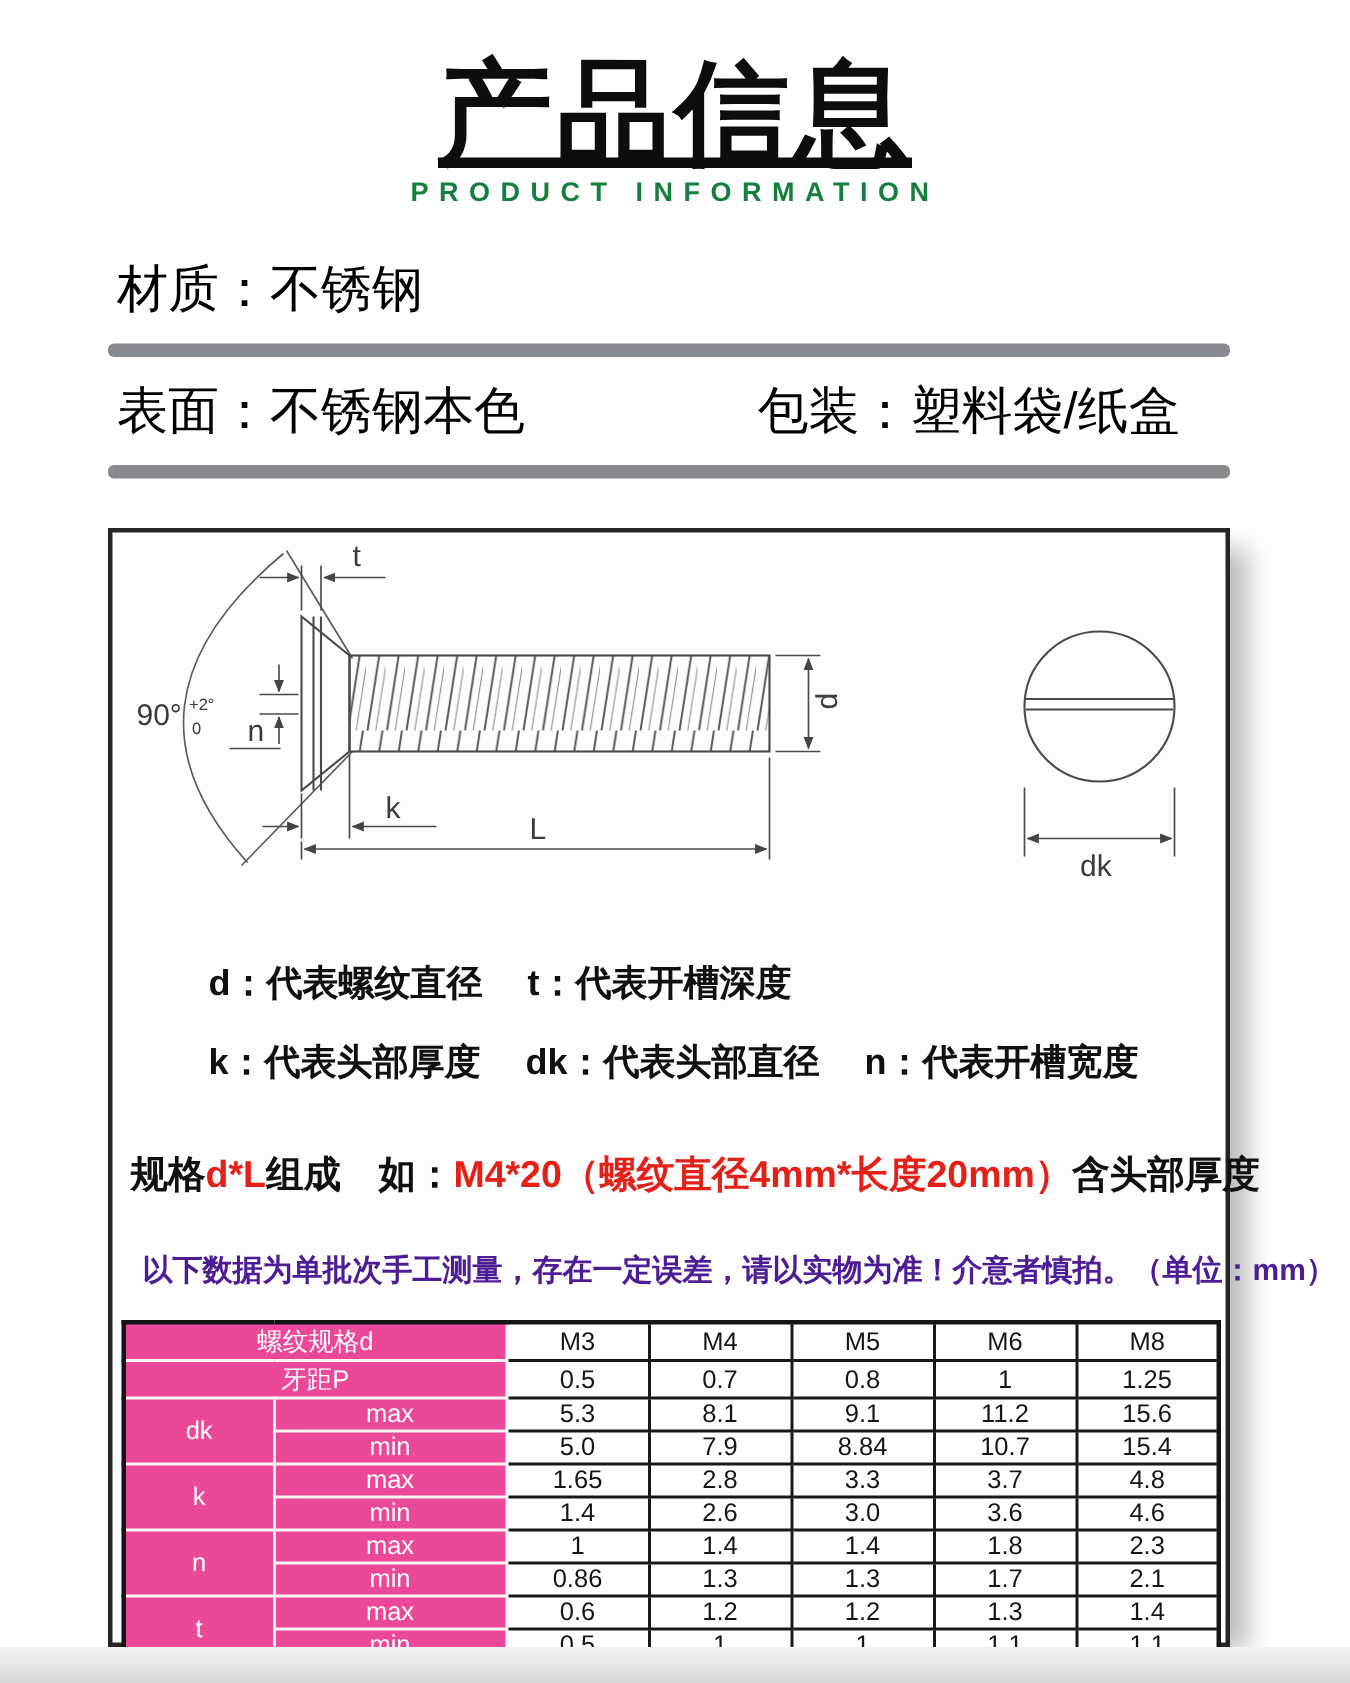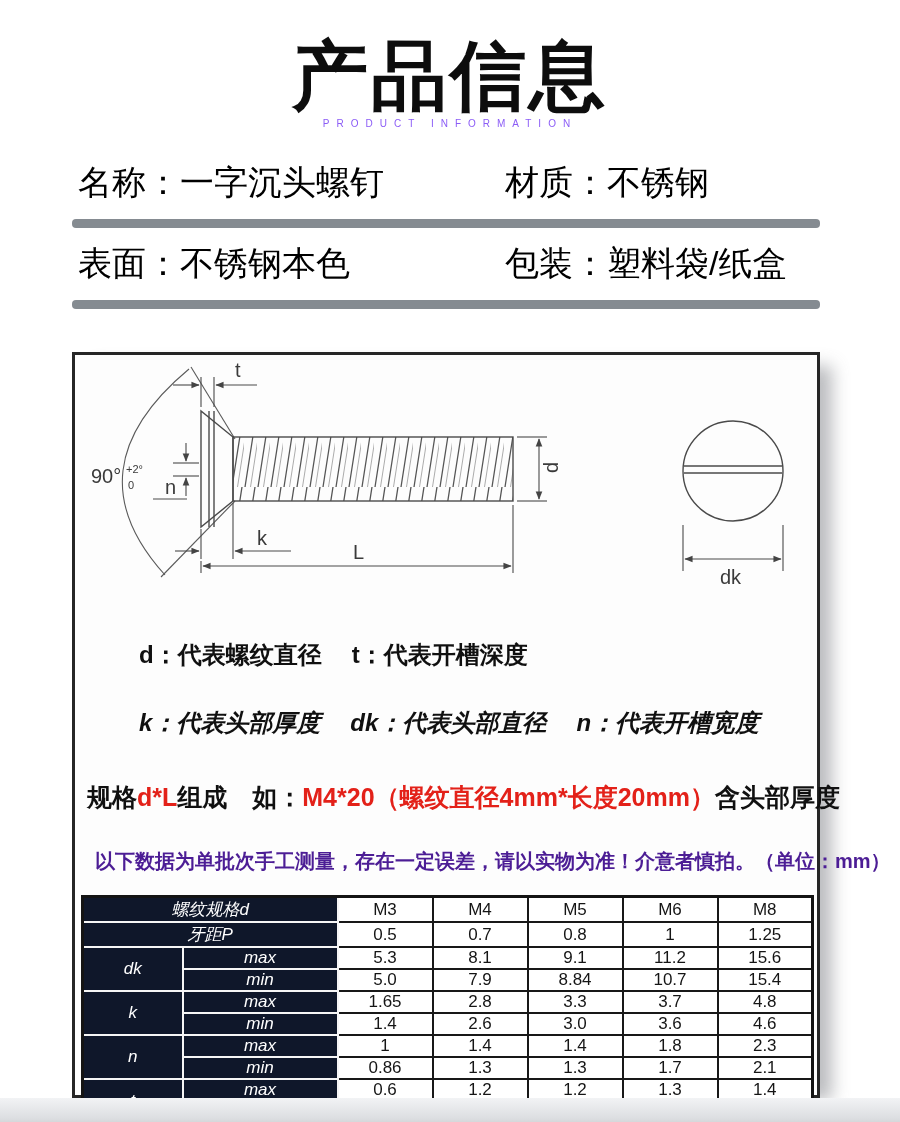--- a/index.html
+++ b/index.html
@@ -7,23 +7,24 @@
     width:900px;height:1122px;position:relative;overflow:hidden;
     background:#ffffff;
     font-family:"Liberation Sans","DejaVu Sans",sans-serif;
     color:#111;
   }
   
   .hdr{ text-align:center; padding-top:36px; }
   .hdr-title{
     font-size:76px; line-height:1.05; font-weight:900; letter-spacing:3px;
     color:#0d0d0d;
+    text-decoration:underline;
   }
   .hdr-sub{
-    margin-top:2px; font-size:10px; letter-spacing:7px; color:#8b5cf6; font-weight:400;
+    margin-top:2px; font-size:18px; letter-spacing:7px; color:#15803d; font-weight:700;
   }
   
   .info{ margin-top:18px; }
   .info-row{
     height:72px; display:flex; align-items:center; font-size:34px; color:#000;
   }
   .info-cell-left{ padding-left:78px; width:349px; }
   .info-cell-right{ padding-left:78px; }
   .gray-bar{
     margin-left:72px; width:748px; height:9px; border-radius:4px;
@@ -34,61 +35,60 @@
     position:absolute; left:72px; top:352px; width:742px; height:740px;
     border:3px solid #262626; background:#fdfdfd;
     box-shadow:18px 8px 16px -6px rgba(105,106,112,.45);
   }
   .drawing{ display:block; margin:4px auto 0 auto; }
   .def-line{
     display:flex; justify-content:flex-start; padding-left:64px; gap:30px;
     font-size:24px; font-weight:700; color:#101010; white-space:nowrap;
   }
   .def-line1{ margin-top:48px; }
-  .def-line2{ margin-top:36px;font-style:italic; }
+  .def-line2{ margin-top:21px; }
   .spec-line{
     margin-top:42px; padding-left:12px; font-size:25px; font-weight:700;
     white-space:nowrap; color:#101010;
   }
   .red{ color:#e32119; }
   .warning{
     margin-top:34px; padding-left:20px; font-size:20px; font-weight:700;
     color:#4c1d95; white-space:nowrap;
   }
   
   table.spec{
     margin:20px 4px 0 6px; border-collapse:collapse; width:730px;
     border:3px solid #141414; table-layout:fixed;
   }
   table.spec td{
     height:19px; text-align:center; vertical-align:middle;
     font-size:17px; padding:0;
   }
-  td.blk{ background:#0f172a; color:#fff; border:2px solid #f5f5f5;font-style:italic; }
+  td.blk{ background:#ec4899; color:#fff; border:2px solid #f5f5f5; }
   td.dat{ background:#fff; color:#151515; border:2.4px solid #181818; }
   col.c-param{ width:100px; } col.c-mm{ width:155px; } col.c-v{ width:95px; }
   
   .footer-band{
     position:absolute; left:0; bottom:0; width:900px; height:24px;
     background:linear-gradient(180deg,#f2f3f5 0%,#dcdee1 85%,#d5d7da 100%);
   }
   .svg-lbl{ font-size:20px; fill:#3b3b3b; }
   .svg-lbl-sm{ font-size:11px; fill:#3b3b3b; }
 </style>
 </head>
 <body>
 
 <div class="hdr">
   <div class="hdr-title">产品信息</div>
   <div class="hdr-sub">PRODUCT INFORMATION</div>
 </div>
 
 <div class="info">
   <div class="info-row">
-    <div class="info-cell-left"><span>名称：</span><span>一字沉头螺钉</span></div>
     <div class="info-cell-right"><span>材质：</span><span>不锈钢</span></div>
   </div>
   <div class="gray-bar"></div>
   <div class="info-row">
     <div class="info-cell-left"><span>表面：</span><span>不锈钢本色</span></div>
     <div class="info-cell-right"><span>包装：</span><span>塑料袋/纸盒</span></div>
   </div>
   <div class="gray-bar"></div>
 </div>
 

